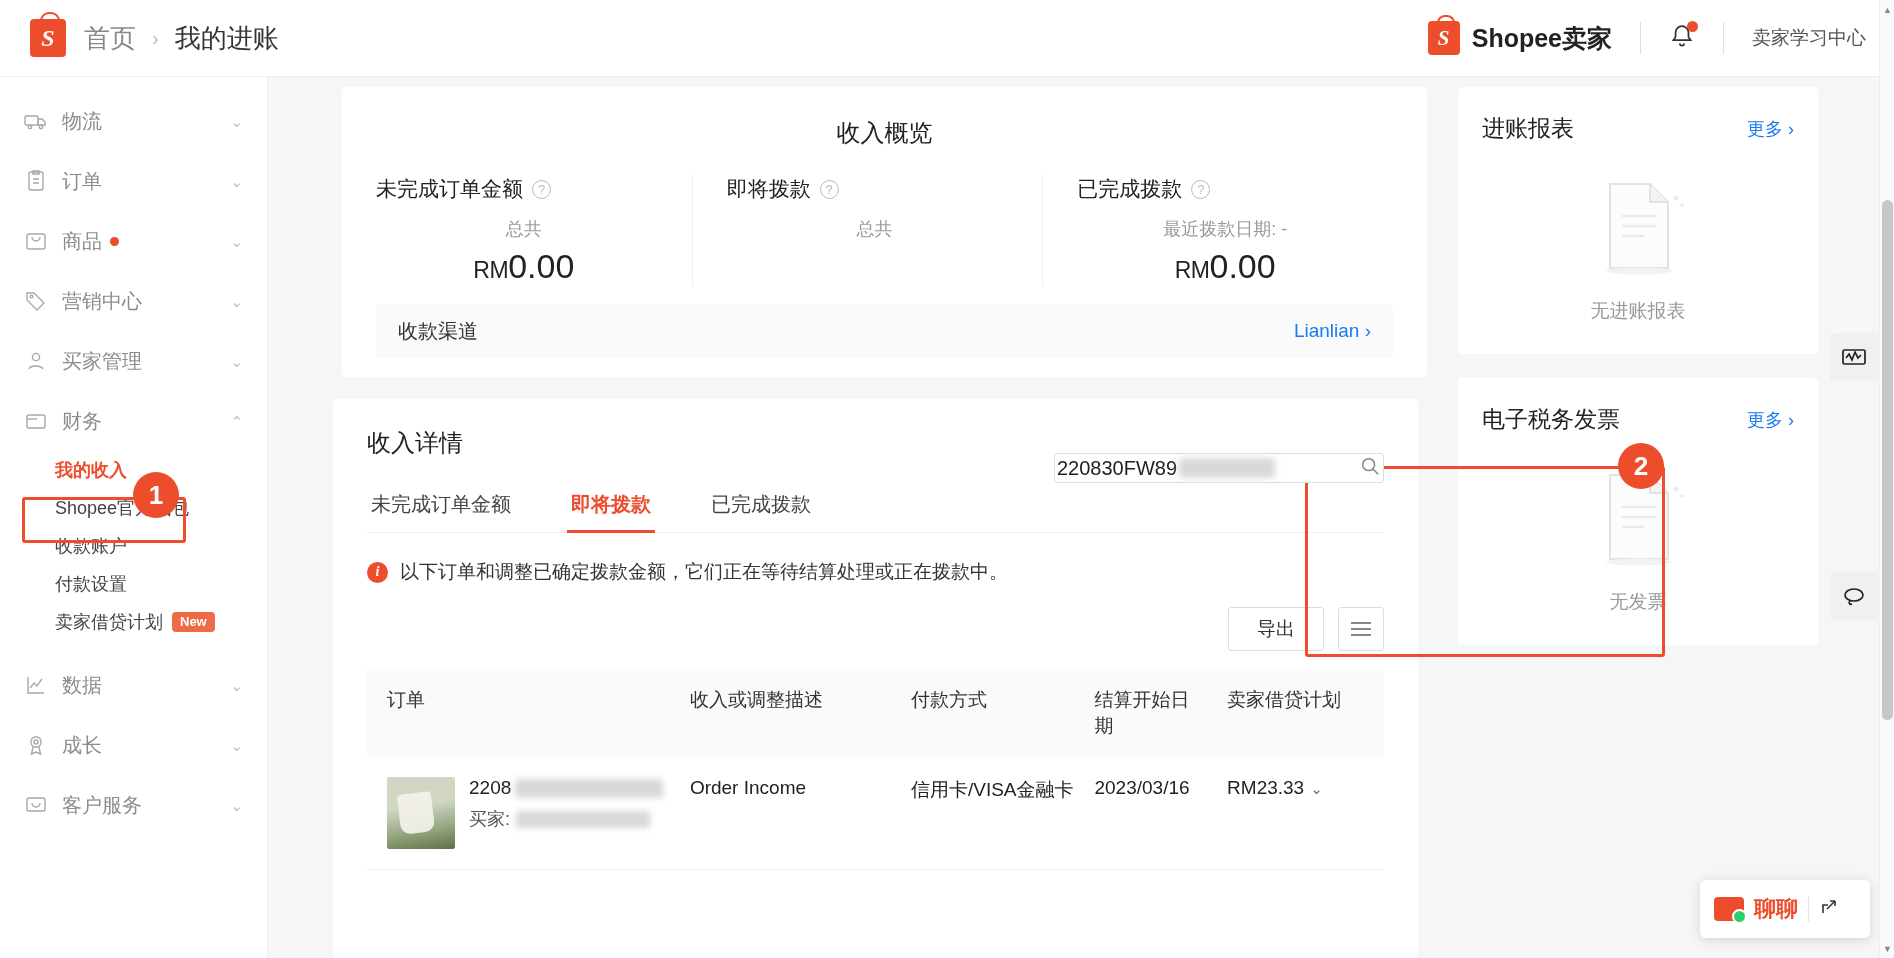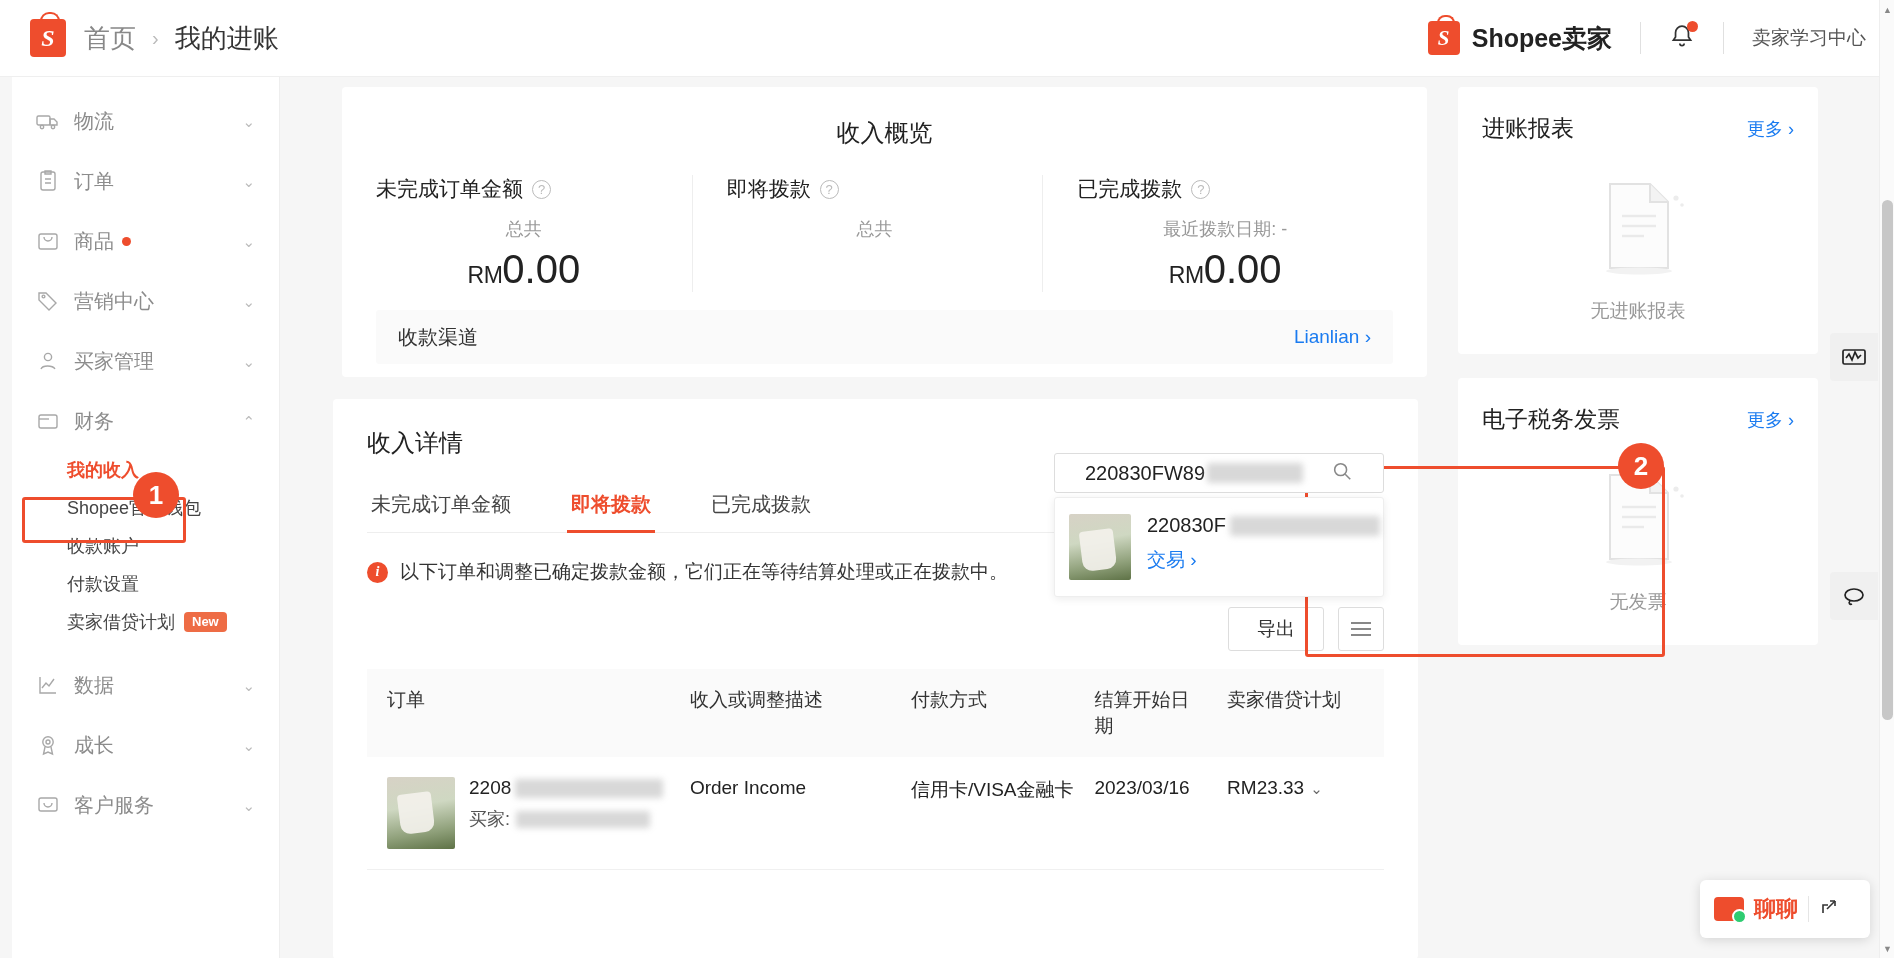--- a/index.html
+++ b/index.html
@@ -54,21 +54,21 @@
     display: flex; align-items: center; justify-content: center; line-height: 1;
   }
   .sh-logo-text { font-size: 25px; font-weight: 700; color: #222; margin-left: 12px; }
   .vdiv { width: 1px; height: 32px; background: #e0e0e0; margin: 0 28px; }
   .bell { position: relative; width: 26px; height: 30px; cursor: pointer; }
   .bell-dot { position: absolute; right: -3px; top: -2px; width: 11px; height: 11px; background: #ee4d2d; border-radius: 50%; }
   .learn { font-size: 19px; color: #555; white-space: nowrap; }
 
   
   .sidebar {
-    position: absolute; left: 12px; top: 77px; width: 268px; height: 881px;
+    position: absolute; left: 0; top: 77px; width: 268px; height: 881px;
     background: #fff; border-right: 1px solid #eee; overflow: hidden; padding-top: 14px;
   }
   .nav-group { display: flex; align-items: center; height: 60px; padding: 0 24px; cursor: pointer; }
   .nav-ico { width: 24px; height: 24px; margin-right: 14px; flex: 0 0 24px; color: #9a9a9a; }
   .nav-label { font-size: 20px; color: #8c8c8c; }
   .nav-label.active-parent { color: #8c8c8c; }
   .red-dot { width: 9px; height: 9px; border-radius: 50%; background: #ee4d2d; margin-left: 8px; display: inline-block; }
   .chev { margin-left: auto; color: #bbb; font-size: 15px; line-height: 1; }
   .sub-item { height: 38px; display: flex; align-items: center; padding-left: 55px; font-size: 18px; color: #444; cursor: pointer; }
   .sub-item.cur { color: #ee4d2d; font-weight: 700; }
@@ -97,21 +97,21 @@
   .stat + .stat { border-left: 1px solid #eee; padding-left: 34px; }
   .stat-head { display: flex; align-items: center; font-size: 21px; color: #222; }
   .qmark {
     width: 19px; height: 19px; border: 1.4px solid #bbb; border-radius: 50%;
     color: #bbb; font-size: 13px; display: inline-flex; align-items: center;
     justify-content: center; margin-left: 9px; cursor: pointer;
   }
   .stat-sub { font-size: 18px; color: #999; margin-top: 14px; }
   .stat-amt { margin-top: 6px; color: #222; }
   .stat-amt .cur { font-size: 23px; letter-spacing: -.5px; }
-  .stat-amt .num { font-size: 40px; }
+  .stat-amt .num { font-size: 34px; }
   .channel-row {
     margin-top: 18px; height: 54px; background: #fafafa; border-radius: 3px;
     display: flex; align-items: center; padding: 0 22px; font-size: 20px; color: #333;
   }
   .lianlian { margin-left: auto; color: #1a7bf0; font-size: 19px; cursor: pointer; }
 
   .details { position: absolute; left: 65px; top: 322px; width: 1085px; height: 560px; padding: 28px 34px 0 34px; }
   .tabs { display: flex; margin-top: 32px; border-bottom: 1px solid #eee; }
   .tab { font-size: 20px; color: #444; padding: 0 4px 14px 4px; margin-right: 52px; cursor: pointer; position: relative; }
   .tab.active { color: #ee4d2d; font-weight: 700; }
@@ -152,22 +152,22 @@
     background: #f3f1ec; border-radius: 4px 4px 10px 10px; transform: rotate(-7deg); opacity:.92;
   }
   .redact { display: inline-block; background: #d8d8d8; border-radius: 2px; filter: blur(3px); vertical-align: middle; }
   .buyer { font-size: 18px; color: #555; margin-top: 8px; display: flex; align-items: center; gap: 6px; }
   .amt-cell { white-space: nowrap; }
   .caret-dn { font-size: 15px; color: #666; margin-left: 6px; }
 
   
   .searchwrap { position: absolute; right: 34px; top: 54px; width: 330px; z-index: 6; }
   .searchbox {
-    height: 40px; border: 1px solid #ddd; border-radius: 3px; background: #fff;
-    display: flex; align-items: center; padding: 0 30px;
+    height: 30px; border: 1px solid #ddd; border-radius: 3px; background: #fff;
+    display: flex; align-items: center; padding: 0 2px;
   }
   .searchbox .val { font-size: 20px; color: #222; }
   .search-ico { margin-left: auto; color: #888; }
   .sugg {
     margin-top: 4px; background: #fff; border: 1px solid #eee; border-radius: 3px;
     box-shadow: 0 2px 8px rgba(0,0,0,.08); padding: 16px 14px; display: flex; gap: 16px; align-items: flex-start;
   }
   .sugg .thumb { width: 62px; height: 66px; flex: 0 0 62px; }
   .sugg-id { font-size: 20px; color: #222; display: flex; align-items: center; gap: 4px; }
   .sugg-link { font-size: 19px; color: #1a7bf0; margin-top: 10px; cursor: pointer; }
@@ -487,33 +487,20 @@
         <div class="searchbox">
           <span class="val">220830FW89</span>
           <span class="redact" style="width:96px;height:20px;margin-left:2px"></span>
           <span class="search-ico">
             <svg width="22" height="22" viewBox="0 0 24 24" fill="none" stroke="#888" stroke-width="1.7">
               <circle cx="10.5" cy="10.5" r="6.5"></circle>
                 <path d="M15.5 15.5L21 21"></path>
             </svg>
           </span>
         </div>
-        <div class="sugg">
-          <div class="thumb"></div>
-          <div>
-            <div class="sugg-id">
-              <span>220830F</span>
-              <span class="redact" style="width:150px;height:20px"></span>
-            </div>
-            <div class="sugg-link">
-              <span>交易</span>
-              <span>›</span>
-            </div>
-          </div>
-        </div>
       </div>
     </div>
 
     <div class="rail">
 
       <div class="rail-card">
         <div class="rail-head">
           <span class="rail-title">进账报表</span>
           <span class="rail-more">
             <span>更多</span>

